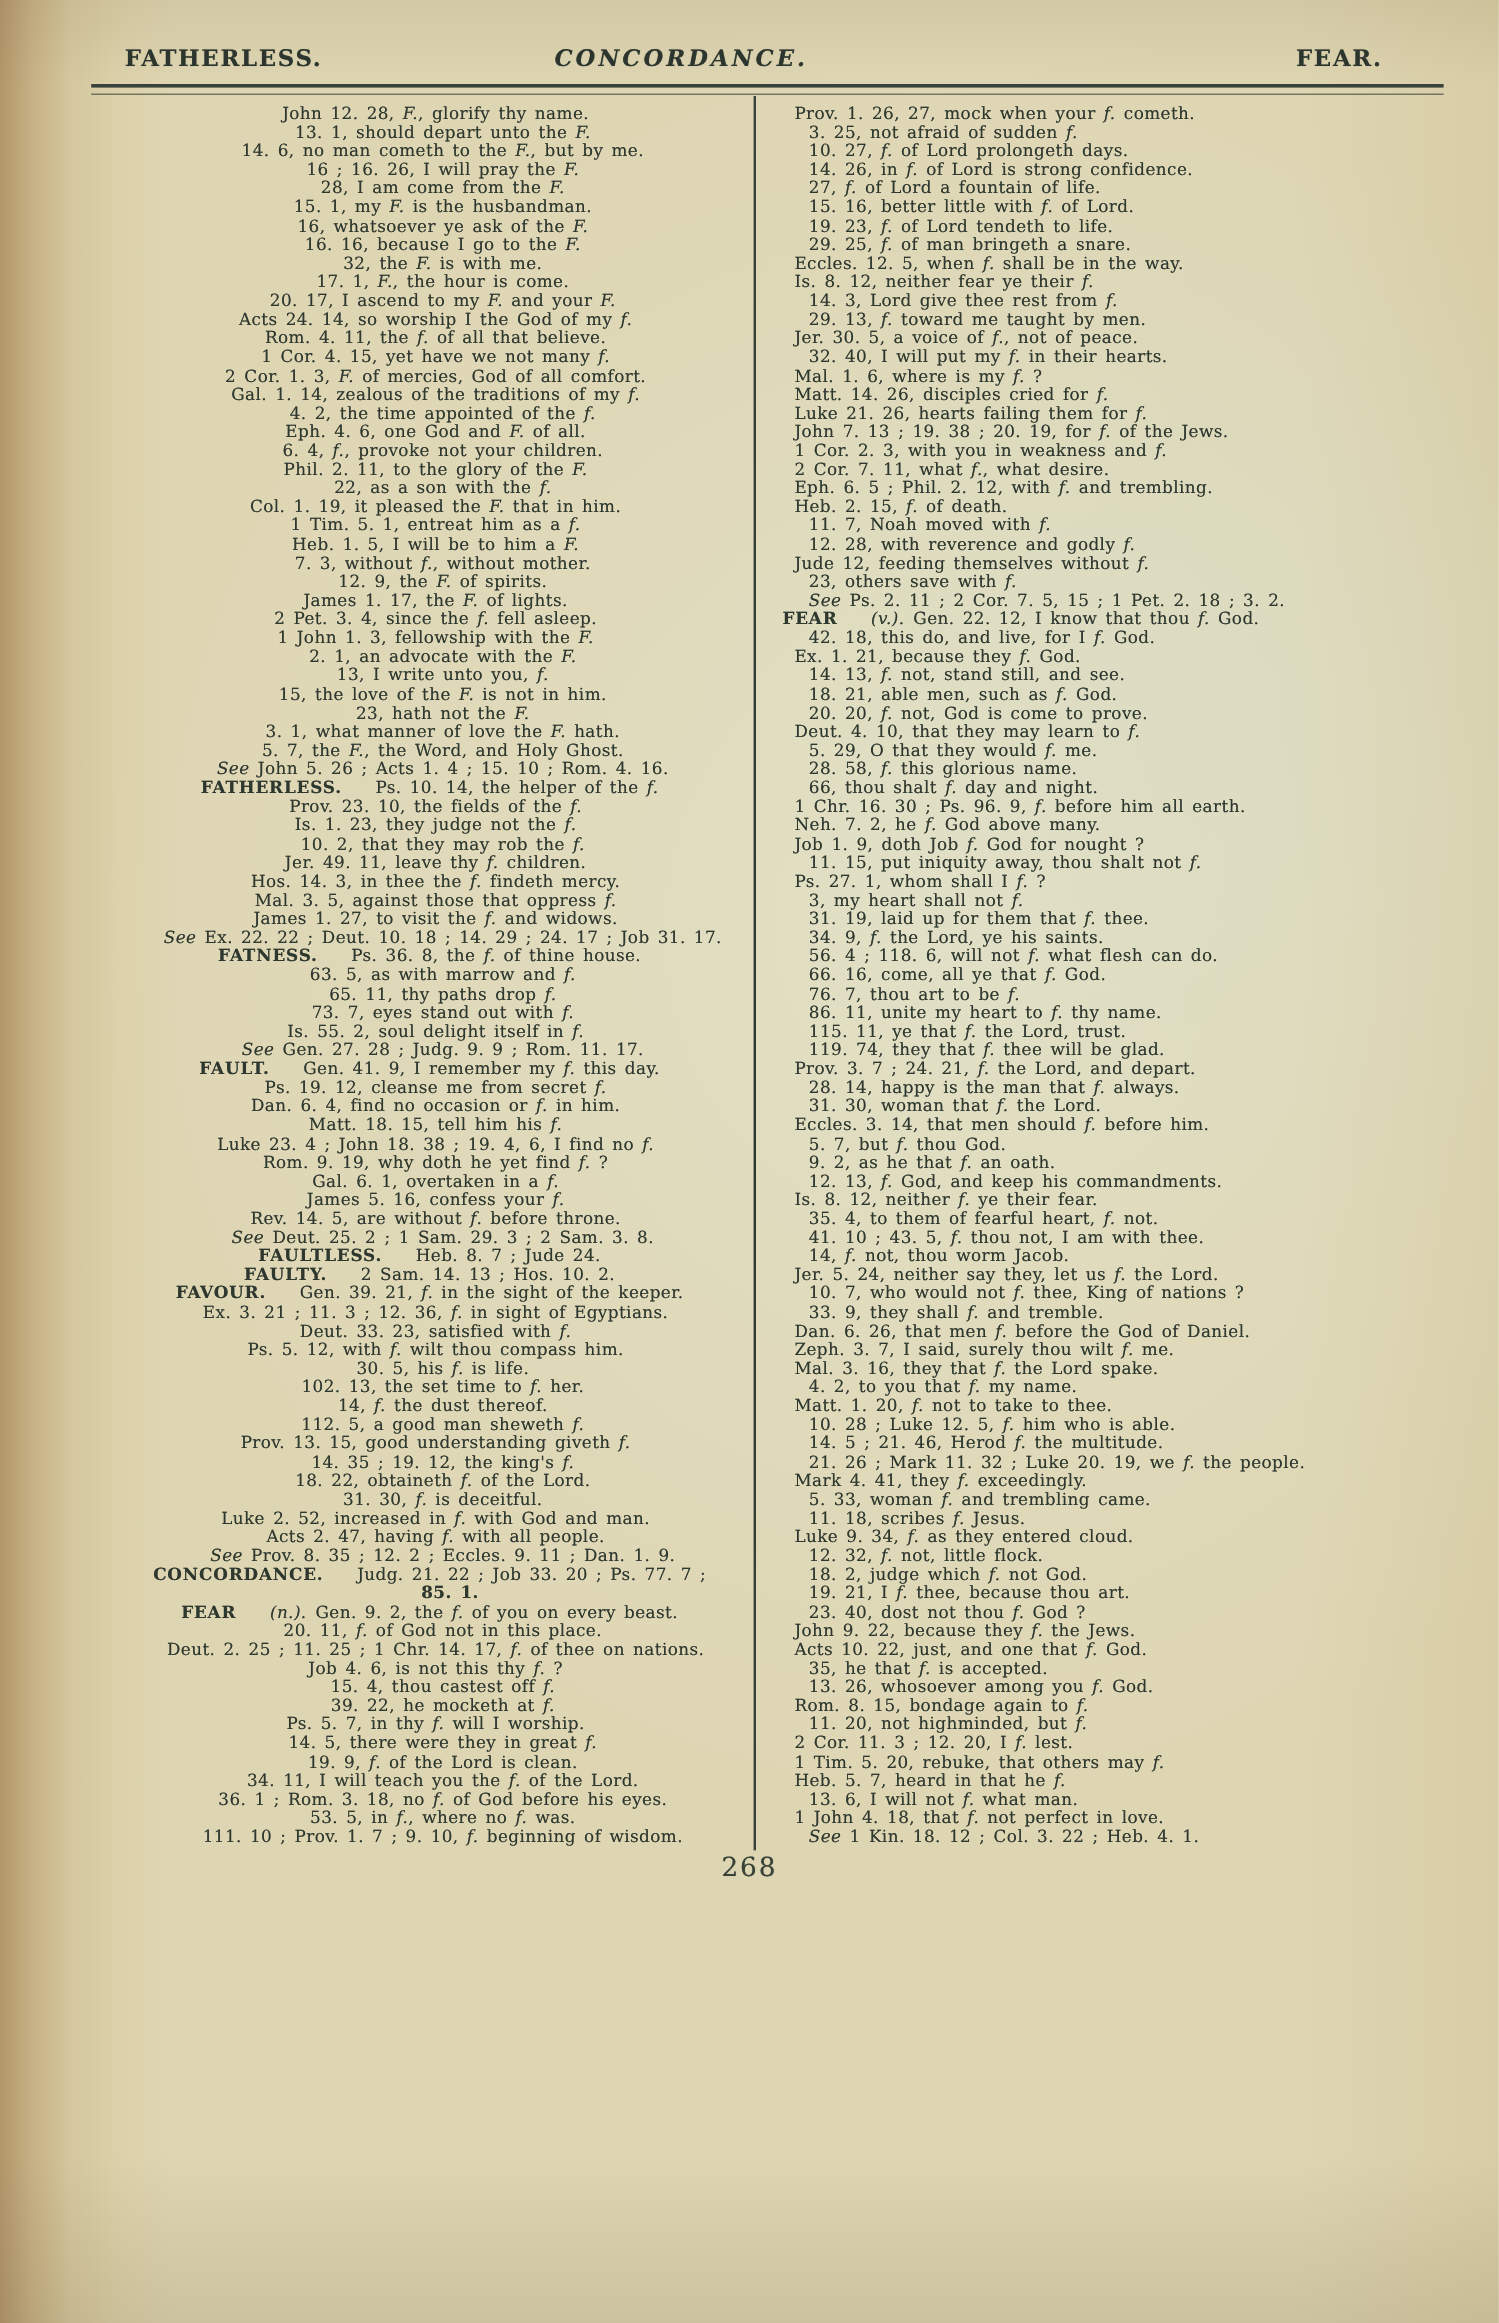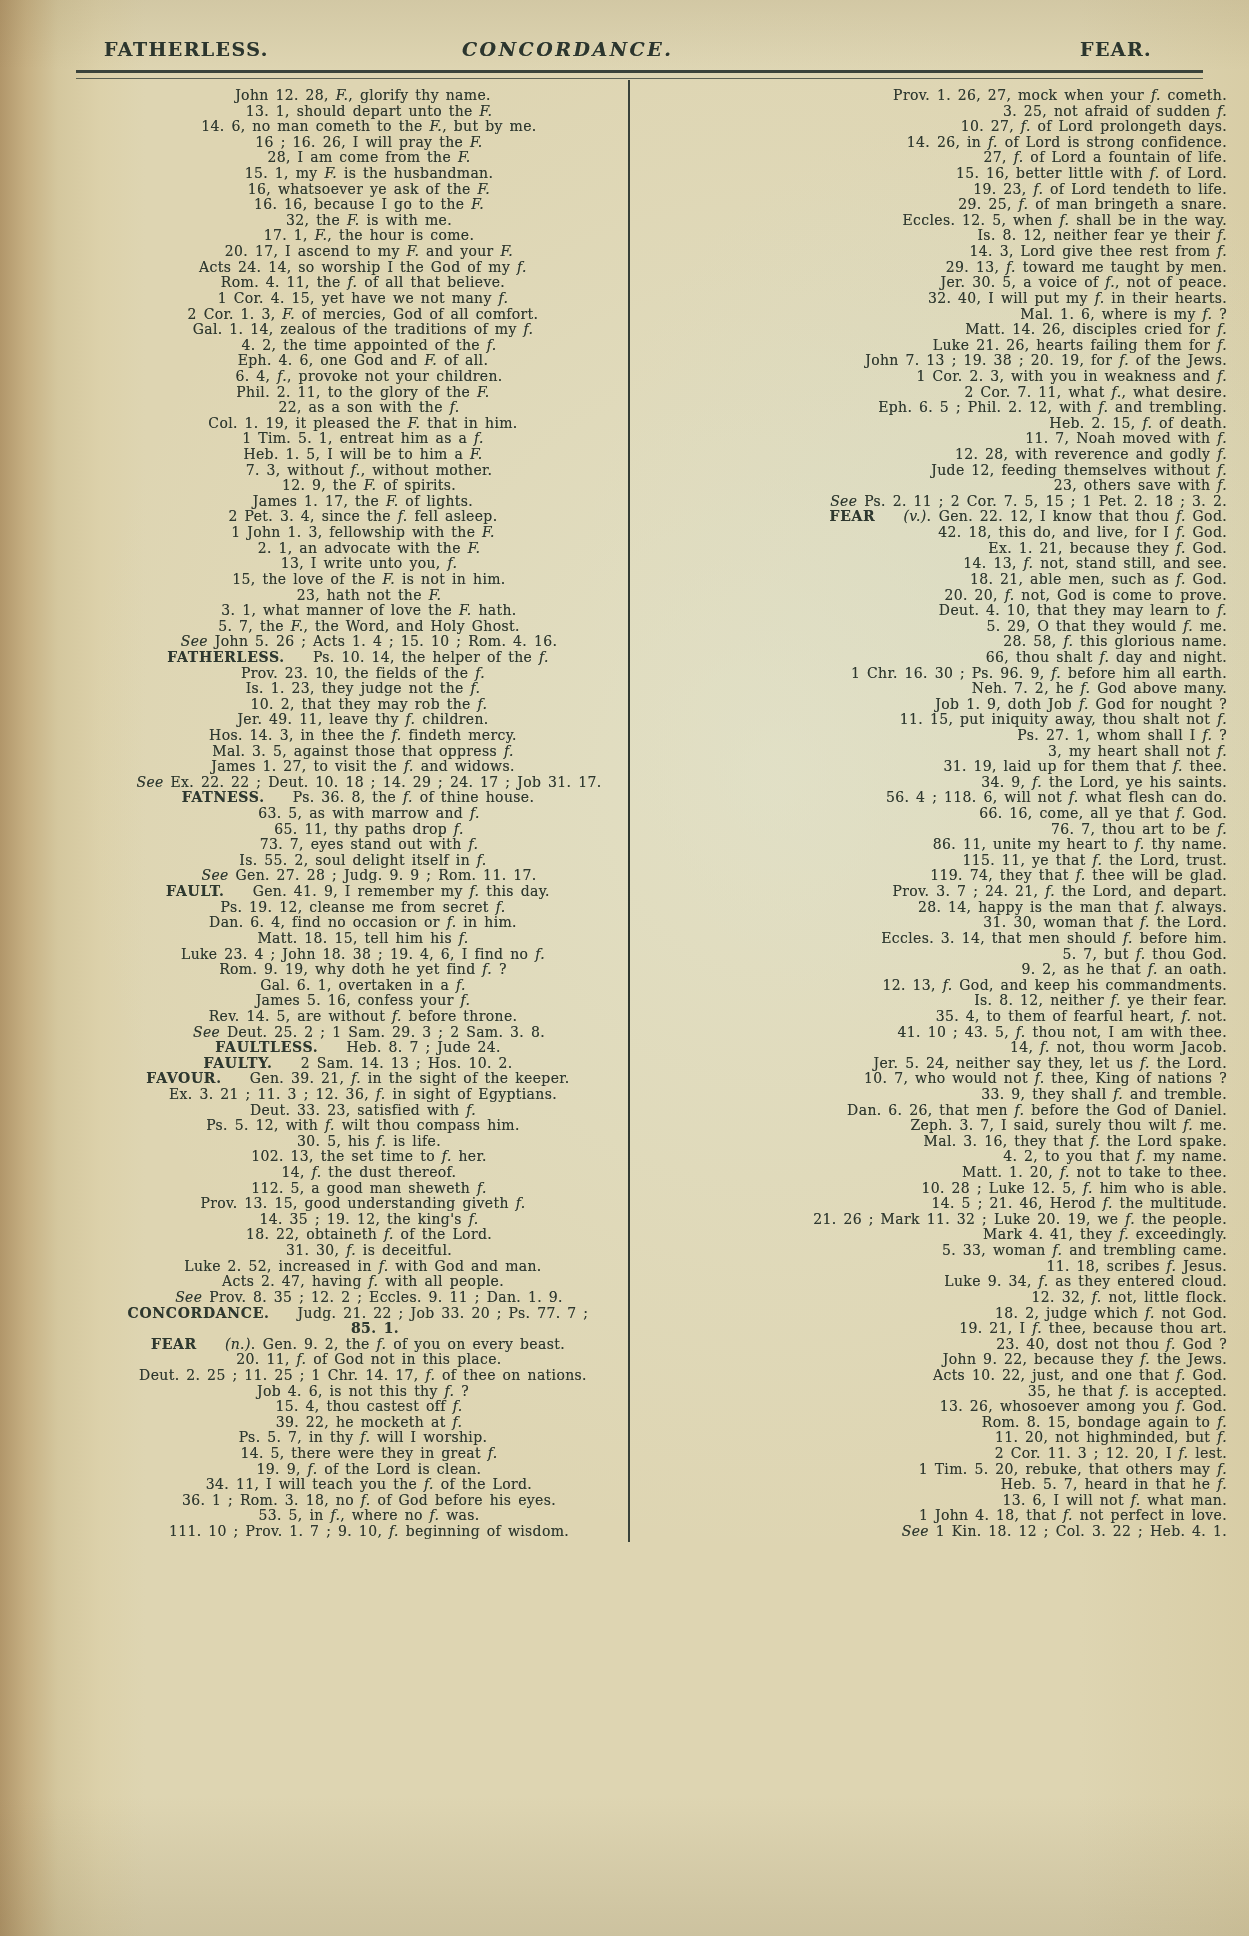--- a/index.html
+++ b/index.html
@@ -24,21 +24,21 @@
   .h-center{position:absolute;left:462px;font-style:italic;letter-spacing:2.5px;}
   .h-right{position:absolute;left:1080px;}
   .rule{position:absolute;left:76px;right:46px;top:70px;height:5px;
     border-top:3px solid #3a433b;border-bottom:1px solid rgba(58,67,59,.8);}
   .divider{position:absolute;left:628px;top:80px;width:2px;height:1462px;
     background:linear-gradient(#39423a,#2e372f 60%,#39423a);}
   .col{position:absolute;top:88px;font-size:14px;line-height:15.62px;
     letter-spacing:.35px;word-spacing:2px;
     text-shadow:0 0 .5px rgba(46,56,47,.55);}
   #col0{left:84px;width:548px;text-align:center;}
-  #col1{left:652px;width:575px;text-align:right;}
+  #col1{left:652px;width:575px;}
   .line{white-space:nowrap;height:15.62px;}
   .ind0{padding-left:0;}
   .ind1{padding-left:10px;}
   .ind2{padding-left:22px;}
   .ind3{padding-left:34px;font-weight:bold;}
   .hw{font-weight:bold;letter-spacing:.7px;margin-right:28px;}
   .line i{font-style:italic;}
   .pagenum{position:absolute;top:1544px;left:0;width:1249px;text-align:center;
     font-size:22px;letter-spacing:1.5px;color:#374238;
     text-shadow:0 0 .6px rgba(44,54,46,.5);}
@@ -237,13 +237,14 @@
       <div class="line ind2"><span>13. 26, whosoever among you <i>f.</i> God.</span></div>
       <div class="line ind1"><span>Rom. 8. 15, bondage again to <i>f.</i></span></div>
       <div class="line ind2"><span>11. 20, not highminded, but <i>f.</i></span></div>
       <div class="line ind1"><span>2 Cor. 11. 3 ; 12. 20, I <i>f.</i> lest.</span></div>
       <div class="line ind1"><span>1 Tim. 5. 20, rebuke, that others may <i>f.</i></span></div>
       <div class="line ind1"><span>Heb. 5. 7, heard in that he <i>f.</i></span></div>
       <div class="line ind2"><span>13. 6, I will not <i>f.</i> what man.</span></div>
       <div class="line ind1"><span>1 John 4. 18, that <i>f.</i> not perfect in love.</span></div>
       <div class="line ind2"><span><i>See</i> 1 Kin. 18. 12 ; Col. 3. 22 ; Heb. 4. 1.</span></div>
     </div>
+  <div class="pagenum">268</div>
 </div>
 
 </body></html>

